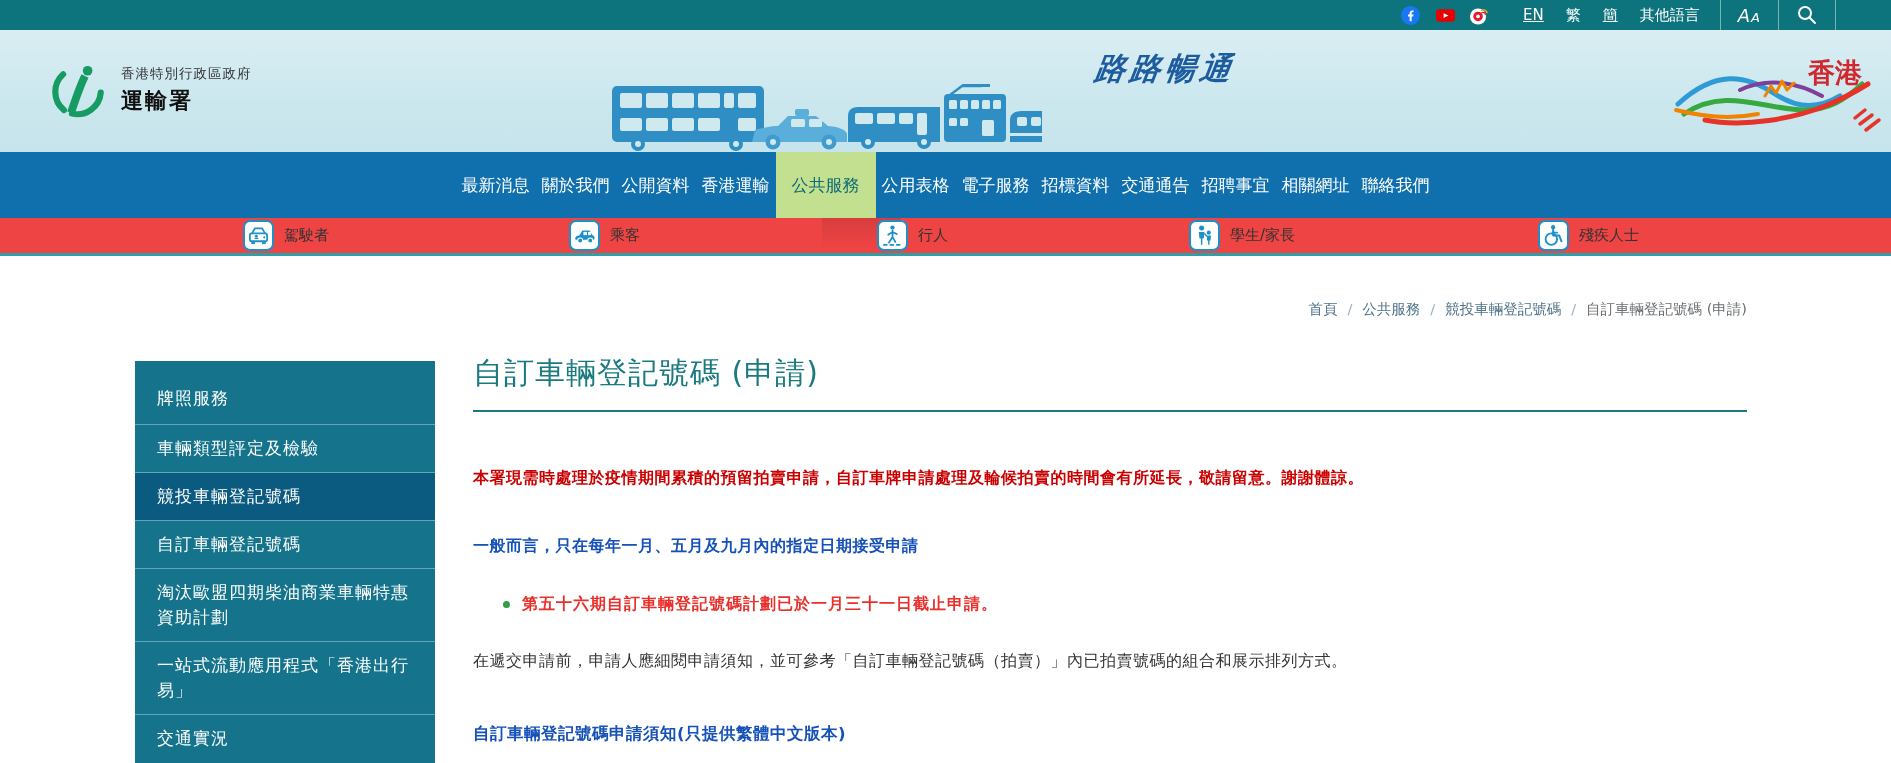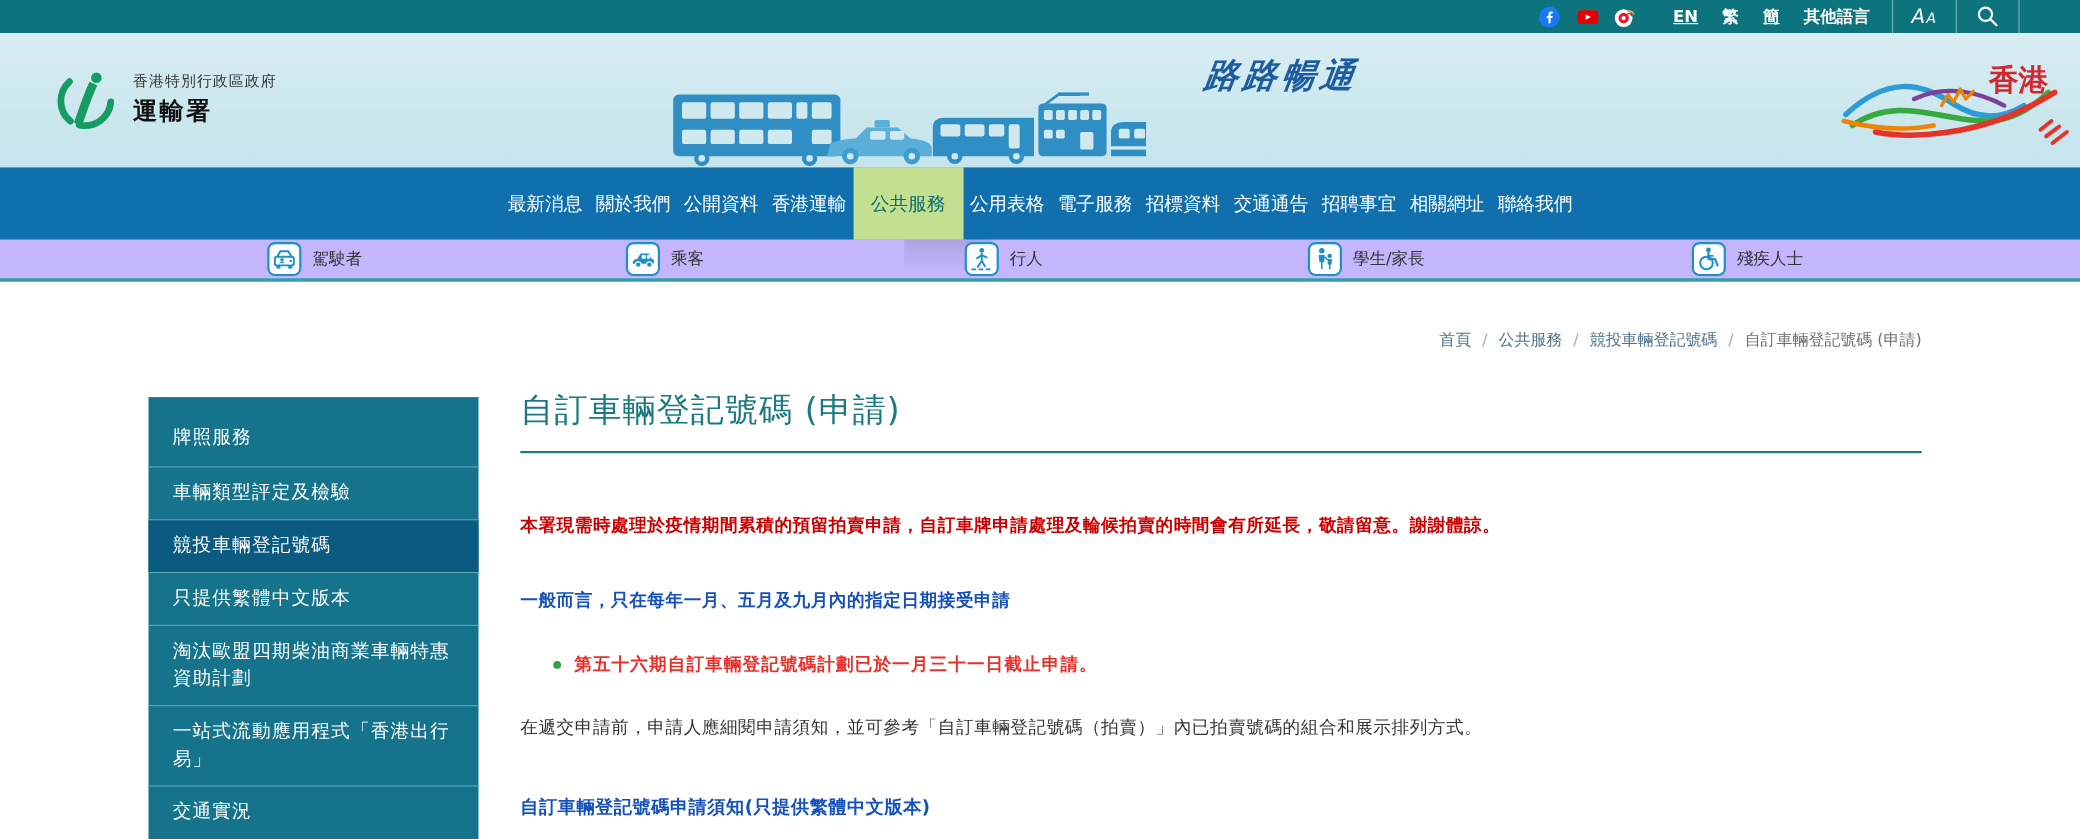--- a/index.html
+++ b/index.html
@@ -17,21 +17,21 @@
     background: #0d737d;
     display: flex;
     align-items: center;
     justify-content: flex-end;
     padding-right: 46px;
   }
   .topbar .social { display: flex; align-items: center; gap: 15px; margin-right: 24px; }
   .topbar .social a { display: block; width: 19px; height: 19px; }
   .lang-link {
     color: #ffffff; font-size: 15px; text-decoration: none;
-    margin: 0 11px; line-height: 30px; white-space: nowrap; font-weight: bold;
+    margin: 0 11px; line-height: 30px; white-space: nowrap;
   }
   .lang-link.u { text-decoration: underline; }
   .tb-divider { width: 1px; height: 30px; background: rgba(255,255,255,0.45); margin: 0 9px; }
   .fontsize-btn { color:#fff; margin: 0 8px; cursor: pointer; font-style: italic; letter-spacing: 1px; white-space: nowrap; }
   .fontsize-btn .fa-big { font-size: 18px; }
   .fontsize-btn .fa-small { font-size: 13px; }
   .search-btn { margin: 0 8px; display: flex; align-items: center; cursor: pointer; }
 
   
   .header {
@@ -67,21 +67,21 @@
     white-space: nowrap;
   }
   .nav-item.active {
     background: #c2e090; color: #0d6b74; padding: 0 16px;
   }
 
   
   .userbar {
     position: relative;
     height: 38px;
-    background: #c4b5fd;
+    background: #ef4444;
     border-bottom: 3px solid #2d9fa9;
     padding-left: 16px;
   }
   .nav-shadow {
     position: absolute; left: 822px; top: 0; width: 79px; height: 30px;
     background: linear-gradient(180deg, rgba(0,0,0,0.10), rgba(0,0,0,0));
     pointer-events: none;
   }
   .user-item {
     position: absolute; top: 2px;
@@ -372,21 +372,21 @@
   <div class="breadcrumb">
     <a href="#">首頁</a><span class="sep">/</span><a href="#">公共服務</a><span class="sep">/</span><a href="#">競投車輛登記號碼</a><span class="sep">/</span><span class="current">自訂車輛登記號碼 (申請)</span>
   </div>
 
   <div class="layout">
 
     <div class="sidebar">
       <a href="#" class="side-item">牌照服務</a>
       <a href="#" class="side-item">車輛類型評定及檢驗</a>
       <a href="#" class="side-item active">競投車輛登記號碼</a>
-      <a href="#" class="side-item">只提供繁體中文版本</a>
+      <a href="#" class="side-item">自訂車輛登記號碼</a>
       <a href="#" class="side-item">淘汰歐盟四期柴油商業車輛特惠資助計劃</a>
       <a href="#" class="side-item">一站式流動應用程式「香港出行易」</a>
       <a href="#" class="side-item">交通實況</a>
     </div>
 
     <div class="content">
       <h1 class="page-title">自訂車輛登記號碼 (申請)</h1>
 
       <div class="notice-red">本署現需時處理於疫情期間累積的預留拍賣申請，自訂車牌申請處理及輪候拍賣的時間會有所延長，敬請留意。謝謝體諒。</div>
 

